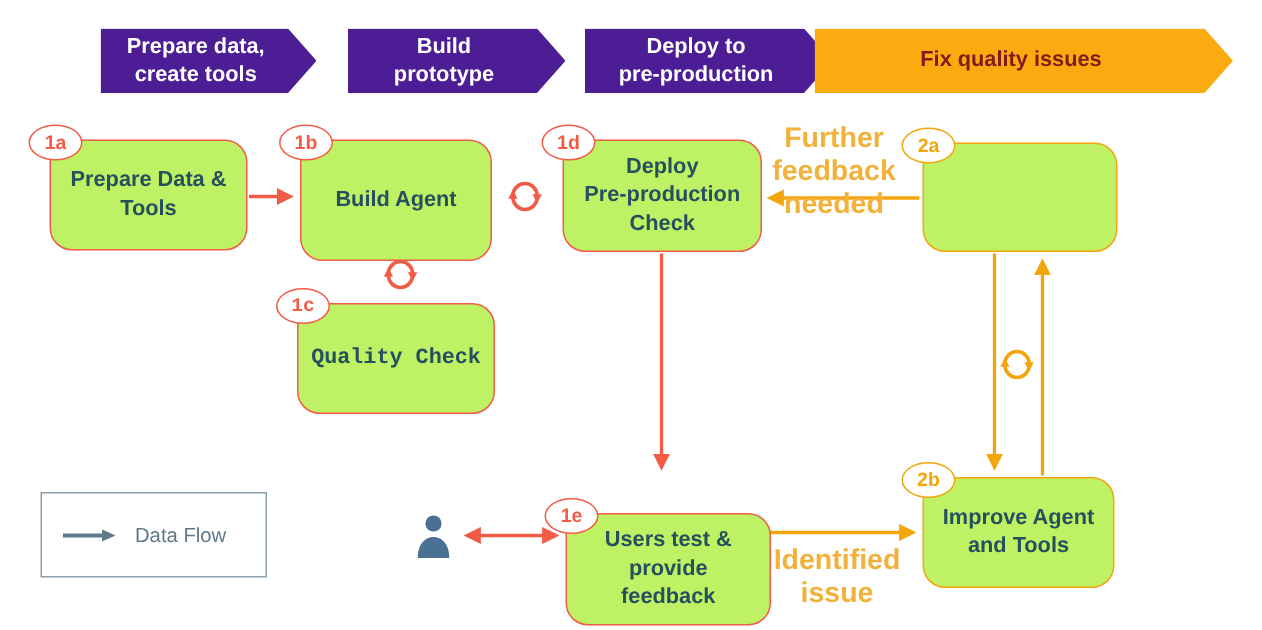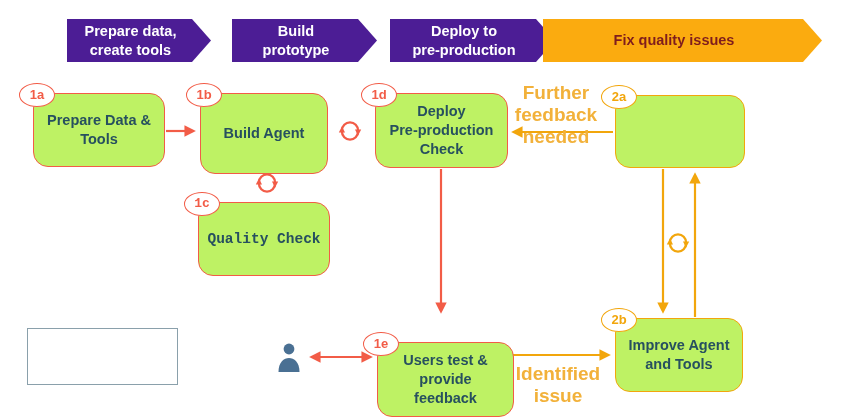--- a/index.html
+++ b/index.html
@@ -184,15 +184,22 @@
     <polygon points="20.5,17.2 17.6,11.6 23.4,11.6" fill="#F2A60C"></polygon>
     <polygon points="5.5,8.8 2.6,14.4 8.4,14.4" fill="#F2A60C"></polygon>
   </svg>
 
   <svg class="person" width="24" height="31" viewBox="0 0 24 31">
     <circle cx="12" cy="7" r="5.4" fill="#4A7093"></circle>
     <path d="M1.5,30 C1.5,20 7,16 12,16 C17,16 22.5,20 22.5,30 Z" fill="#4A7093"></path>
   </svg>
 
   <div class="legend">
+    <div class="legend-row">
+      <svg width="38" height="10" viewBox="0 0 38 10">
+        <line x1="1" y1="5" x2="28" y2="5" stroke="#5E7B8B" stroke-width="2.6"></line>
+        <polygon points="27,1 36,5 27,9" fill="#5E7B8B"></polygon>
+      </svg>
+      <span class="legend-label">Data Flow</span>
+    </div>
   </div>
 
 </div>
 
 </body></html>

